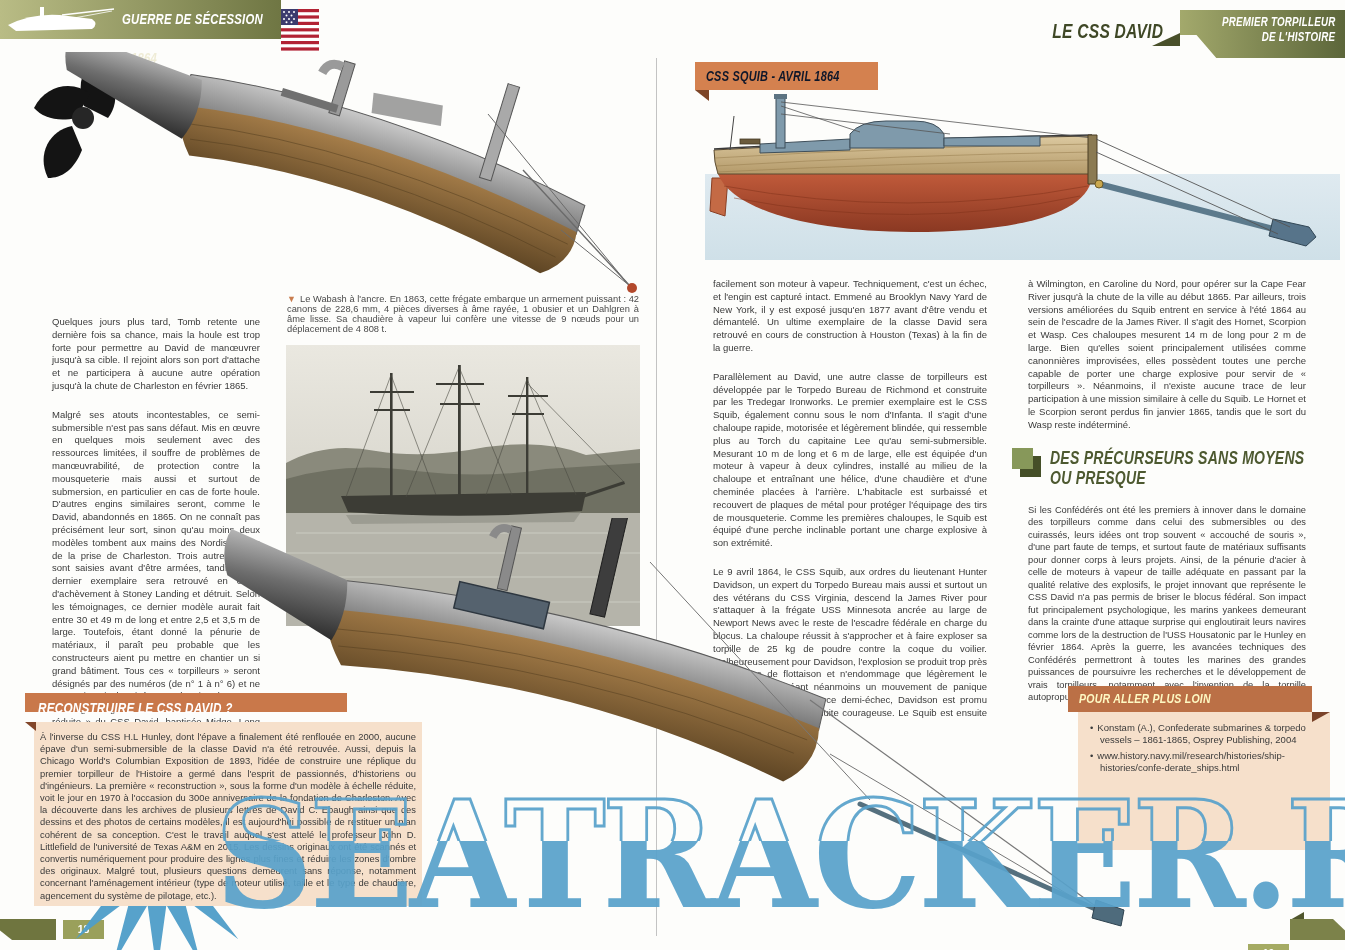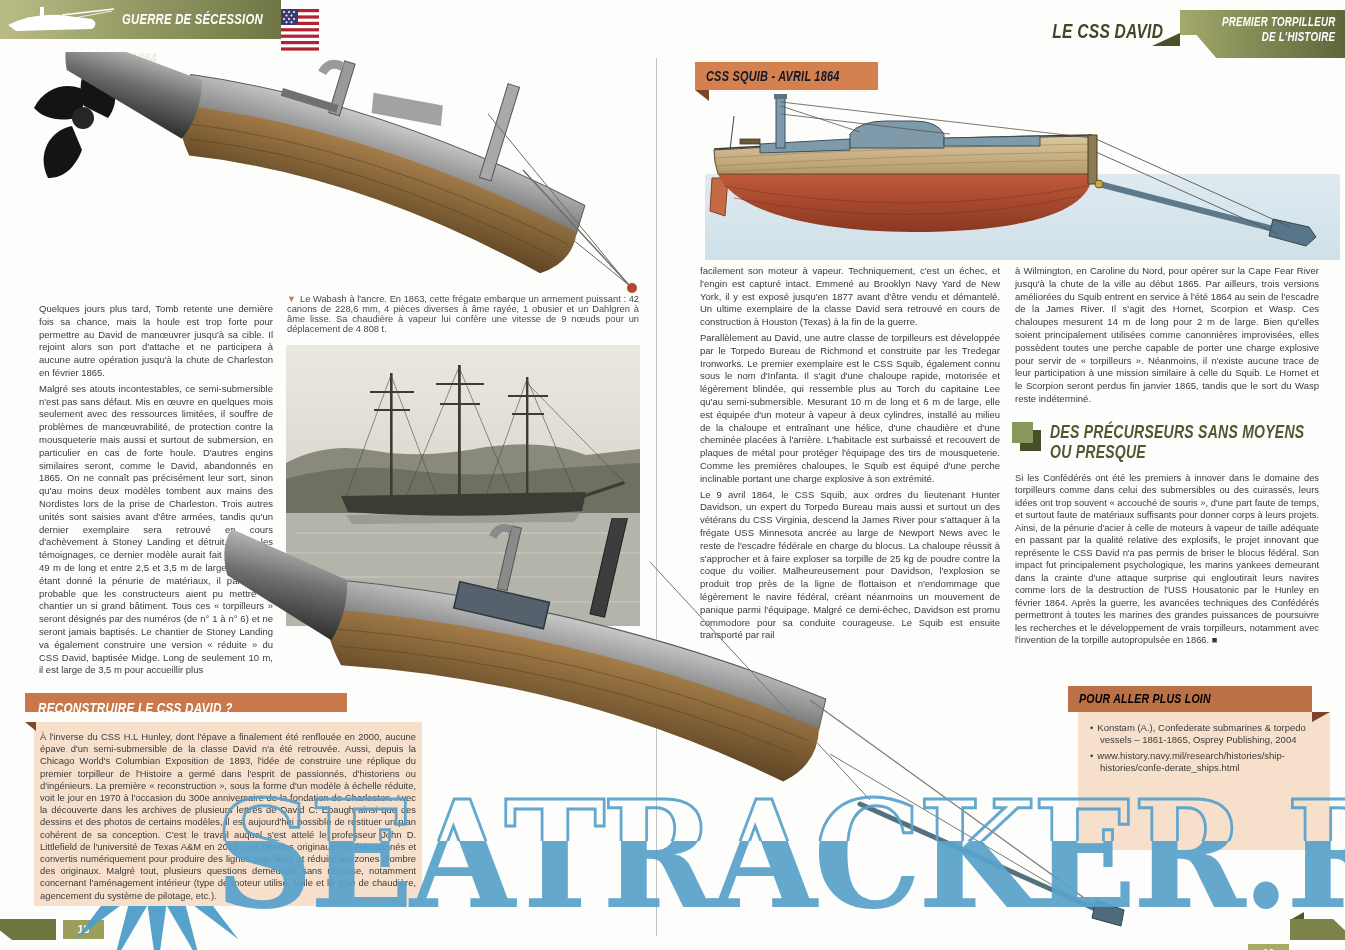--- a/index.html
+++ b/index.html
@@ -2,21 +2,21 @@
 <html><head>
 <meta charset="utf-8">
 <style>
   html,body{margin:0;padding:0;background:#e8e8e8;}
   #spread{position:relative;width:1345px;height:950px;background:#fdfdfb;overflow:hidden;
           font-family:"Liberation Sans",sans-serif;color:#333;}
   .abs{position:absolute;}
   .cond{font-family:"Liberation Sans",sans-serif;font-weight:700;font-style:italic;
         display:inline-block;transform:scaleX(.78);transform-origin:0 50%;white-space:nowrap;letter-spacing:.3px;}
   .cond-r{transform-origin:100% 50%;}
-  .body-text{font-size:9.5px;line-height:12.8px;text-align:justify;color:#3a3a3a;margin:3px;}
+  .body-text{font-size:9.5px;line-height:12.8px;text-align:justify;color:#3a3a3a;margin:16px;}
   .body-text + .body-text{margin-top:0;}
   
   #hdr-left{left:0;top:11;width:281px;height:39px;background:linear-gradient(90deg,#b9bc85,#6f7643);}
   #hdr-left .ttl{position:absolute;left:122px;top:0;height:39px;line-height:39px;color:#fff;font-size:14.5px;}
   #hdr-left .yr{color:#efecd6;margin-left:9px;}
   #flag{left:281px;top:9px;width:38px;height:42px;}
   #hdr-right-title{left:990px;top:20px;width:173px;text-align:right;color:#3f4826;font-size:20px;}
   #hdr-right-banner{left:1180px;top:10px;width:165px;height:48px;
       background:linear-gradient(90deg,#a3a96c,#5c663a);
       clip-path:polygon(0 0,100% 0,100% 100%,22% 100%,10% 52%,0 52%);}
@@ -61,21 +61,21 @@
   #col-r2{left:1012px;top:262px;width:310px;}
   .heading-row{display:flex;align-items:flex-start;margin:16px 0 10px 0;}
   .sq-icon{position:relative;width:30px;height:30px;flex:0 0 30px;margin-right:8px;}
   .sq-icon .bk{position:absolute;left:8px;top:8px;width:21px;height:21px;background:#454f28;}
   .sq-icon .ft{position:absolute;left:0;top:0;width:21px;height:21px;background:#87985a;}
   .h-olive{color:#4d5930;font-size:19px;line-height:20px;margin-top:4px;}
   .h-olive2{color:#4d5930;font-size:18px;line-height:19px;margin-top:1px;}
   
   #box-fur{left:1068px;top:686px;width:262px;height:164px;z-index:2;}
   #box-fur .hdr{position:absolute;left:0;top:0;width:244px;height:26px;background:#bb7046;}
-  #box-fur .hdr .t{position:absolute;left:11px;top:0;line-height:26px;color:#000000;font-size:13.5px;}
+  #box-fur .hdr .t{position:absolute;left:11px;top:0;line-height:26px;color:#fef9c3;font-size:13.5px;}
   #box-fur .fold{position:absolute;left:244px;top:26px;width:18px;height:10px;background:#7a432a;
      clip-path:polygon(0 0,100% 0,0 100%);}
   #box-fur .bod{position:absolute;left:10px;top:26px;width:252px;height:138px;background:#f6e0cb;}
   #box-fur ul{margin:0;padding:10px 10px 0 12px;list-style:none;}
   #box-fur li{font-size:9.5px;line-height:12.4px;color:#3a3a3a;text-align:left;
      padding-left:10px;text-indent:-10px;margin-bottom:3px;}
   #box-fur .blt{color:#3a3a3a;margin-right:4px;}
   #wm-star{left:12px;top:738px;width:296px;height:212px;opacity:.95;}
   .wm-txt{position:absolute;left:215px;top:768px;font-family:"DejaVu Serif","Liberation Serif",serif;
      font-weight:700;font-size:148px;letter-spacing:-4px;white-space:nowrap;

